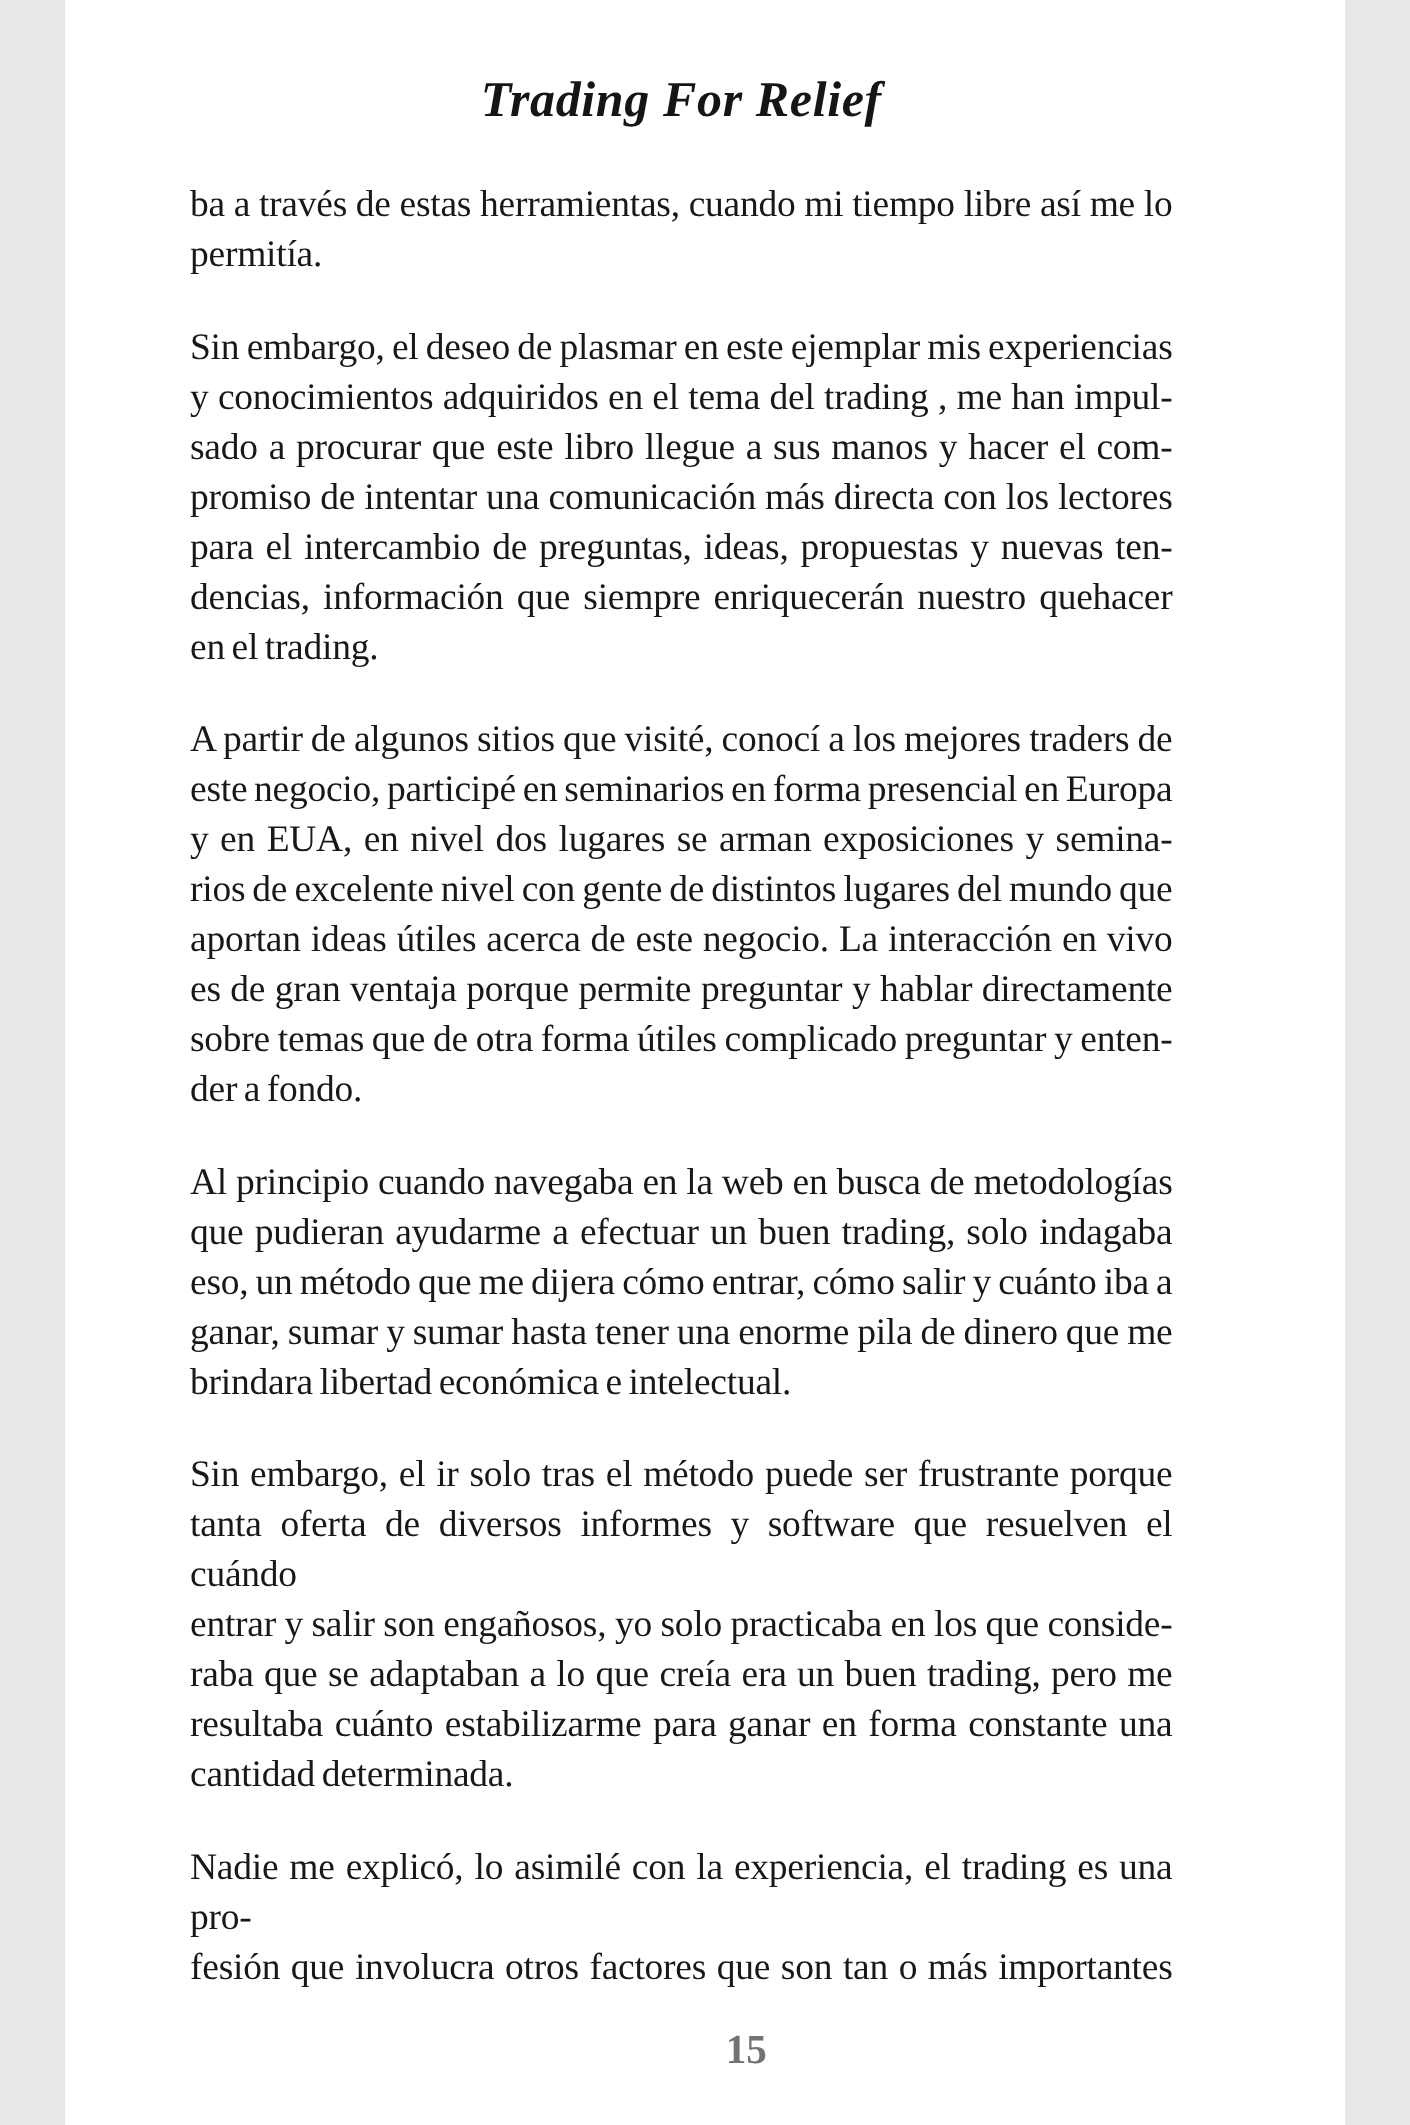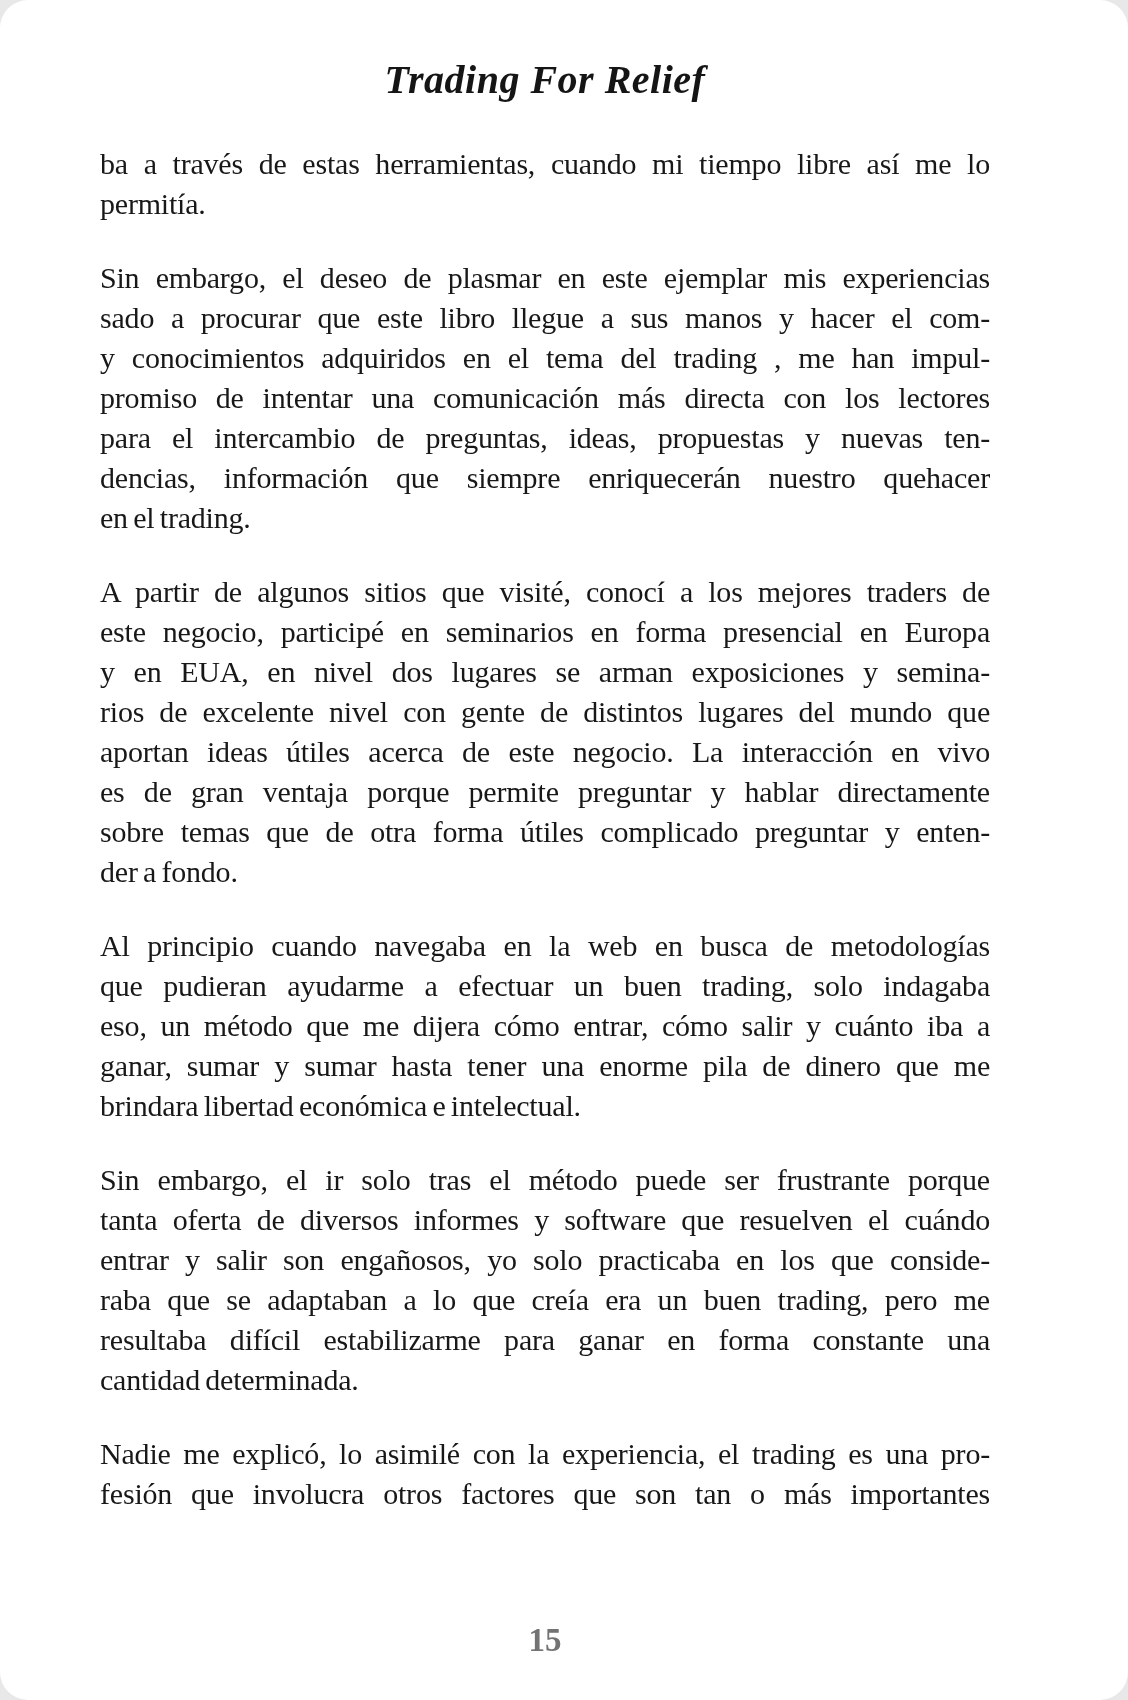--- a/index.html
+++ b/index.html
@@ -2,30 +2,29 @@
 <html><head>
 <meta charset="utf-8">
 <style>
   html, body {
     margin: 0;
     padding: 0;
     background: #e8e8e8;
   }
   .page {
     position: relative;
-    width: 1128px;
+    width: 1024px;
     height: 1700px;
     margin: 0 auto;
     background: #ffffff;
     color: #181818;
     font-family: "Liberation Serif", "DejaVu Serif", serif;
     overflow: hidden;
     box-sizing: border-box;
     padding: 56px 138px 0 100px;
-    border-radius: 28px;
   }
   .running-head {
     text-align: center;
     font-size: 40px;
     line-height: 48px;
     font-weight: bold;
     font-style: italic;
     letter-spacing: 0.5px;
     color: #151515;
   }
@@ -67,22 +66,22 @@
 <div class="page">
   <div class="running-head">Trading For Relief</div>
 
   <div class="body-text">
       <div class="para">
         <div class="line">ba a través de estas herramientas, cuando mi tiempo libre así me lo</div>
         <div class="line last">permitía.</div>
       </div>
       <div class="para">
         <div class="line">Sin embargo, el deseo de plasmar en este ejemplar mis experiencias</div>
+        <div class="line">y conocimientos adquiridos en el tema del trading , me han impul-</div>
         <div class="line">sado a procurar que este libro llegue a sus manos y hacer el com-</div>
-        <div class="line">y conocimientos adquiridos en el tema del trading , me han impul-</div>
         <div class="line">promiso de intentar una comunicación más directa con los lectores</div>
         <div class="line">para el intercambio de preguntas, ideas, propuestas y nuevas ten-</div>
         <div class="line">dencias, información que siempre enriquecerán nuestro quehacer</div>
         <div class="line last">en el trading.</div>
       </div>
       <div class="para">
         <div class="line">A partir de algunos sitios que visité, conocí a los mejores traders de</div>
         <div class="line">este negocio, participé en seminarios en forma presencial en Europa</div>
         <div class="line">y en EUA, en nivel dos lugares se arman exposiciones y semina-</div>
         <div class="line">rios de excelente nivel con gente de distintos lugares del mundo que</div>
@@ -96,21 +95,21 @@
         <div class="line">que pudieran ayudarme a efectuar un buen trading, solo indagaba</div>
         <div class="line">eso, un método que me dijera cómo entrar, cómo salir y cuánto iba a</div>
         <div class="line">ganar, sumar y sumar hasta tener una enorme pila de dinero que me</div>
         <div class="line last">brindara libertad económica e intelectual.</div>
       </div>
       <div class="para">
         <div class="line">Sin embargo, el ir solo tras el método puede ser frustrante porque</div>
         <div class="line">tanta oferta de diversos informes y software que resuelven el cuándo</div>
         <div class="line">entrar y salir son engañosos, yo solo practicaba en los que conside-</div>
         <div class="line">raba que se adaptaban a lo que creía era un buen trading, pero me</div>
-        <div class="line">resultaba difícil estabilizarme para ganar en forma constante una</div>
+        <div class="line">resultaba cuánto estabilizarme para ganar en forma constante una</div>
         <div class="line last">cantidad determinada.</div>
       </div>
       <div class="para">
         <div class="line">Nadie me explicó, lo asimilé con la experiencia, el trading es una pro-</div>
         <div class="line">fesión que involucra otros factores que son tan o más importantes</div>
       </div>
     </div>
 
   <div class="page-number">15</div>
 </div>

